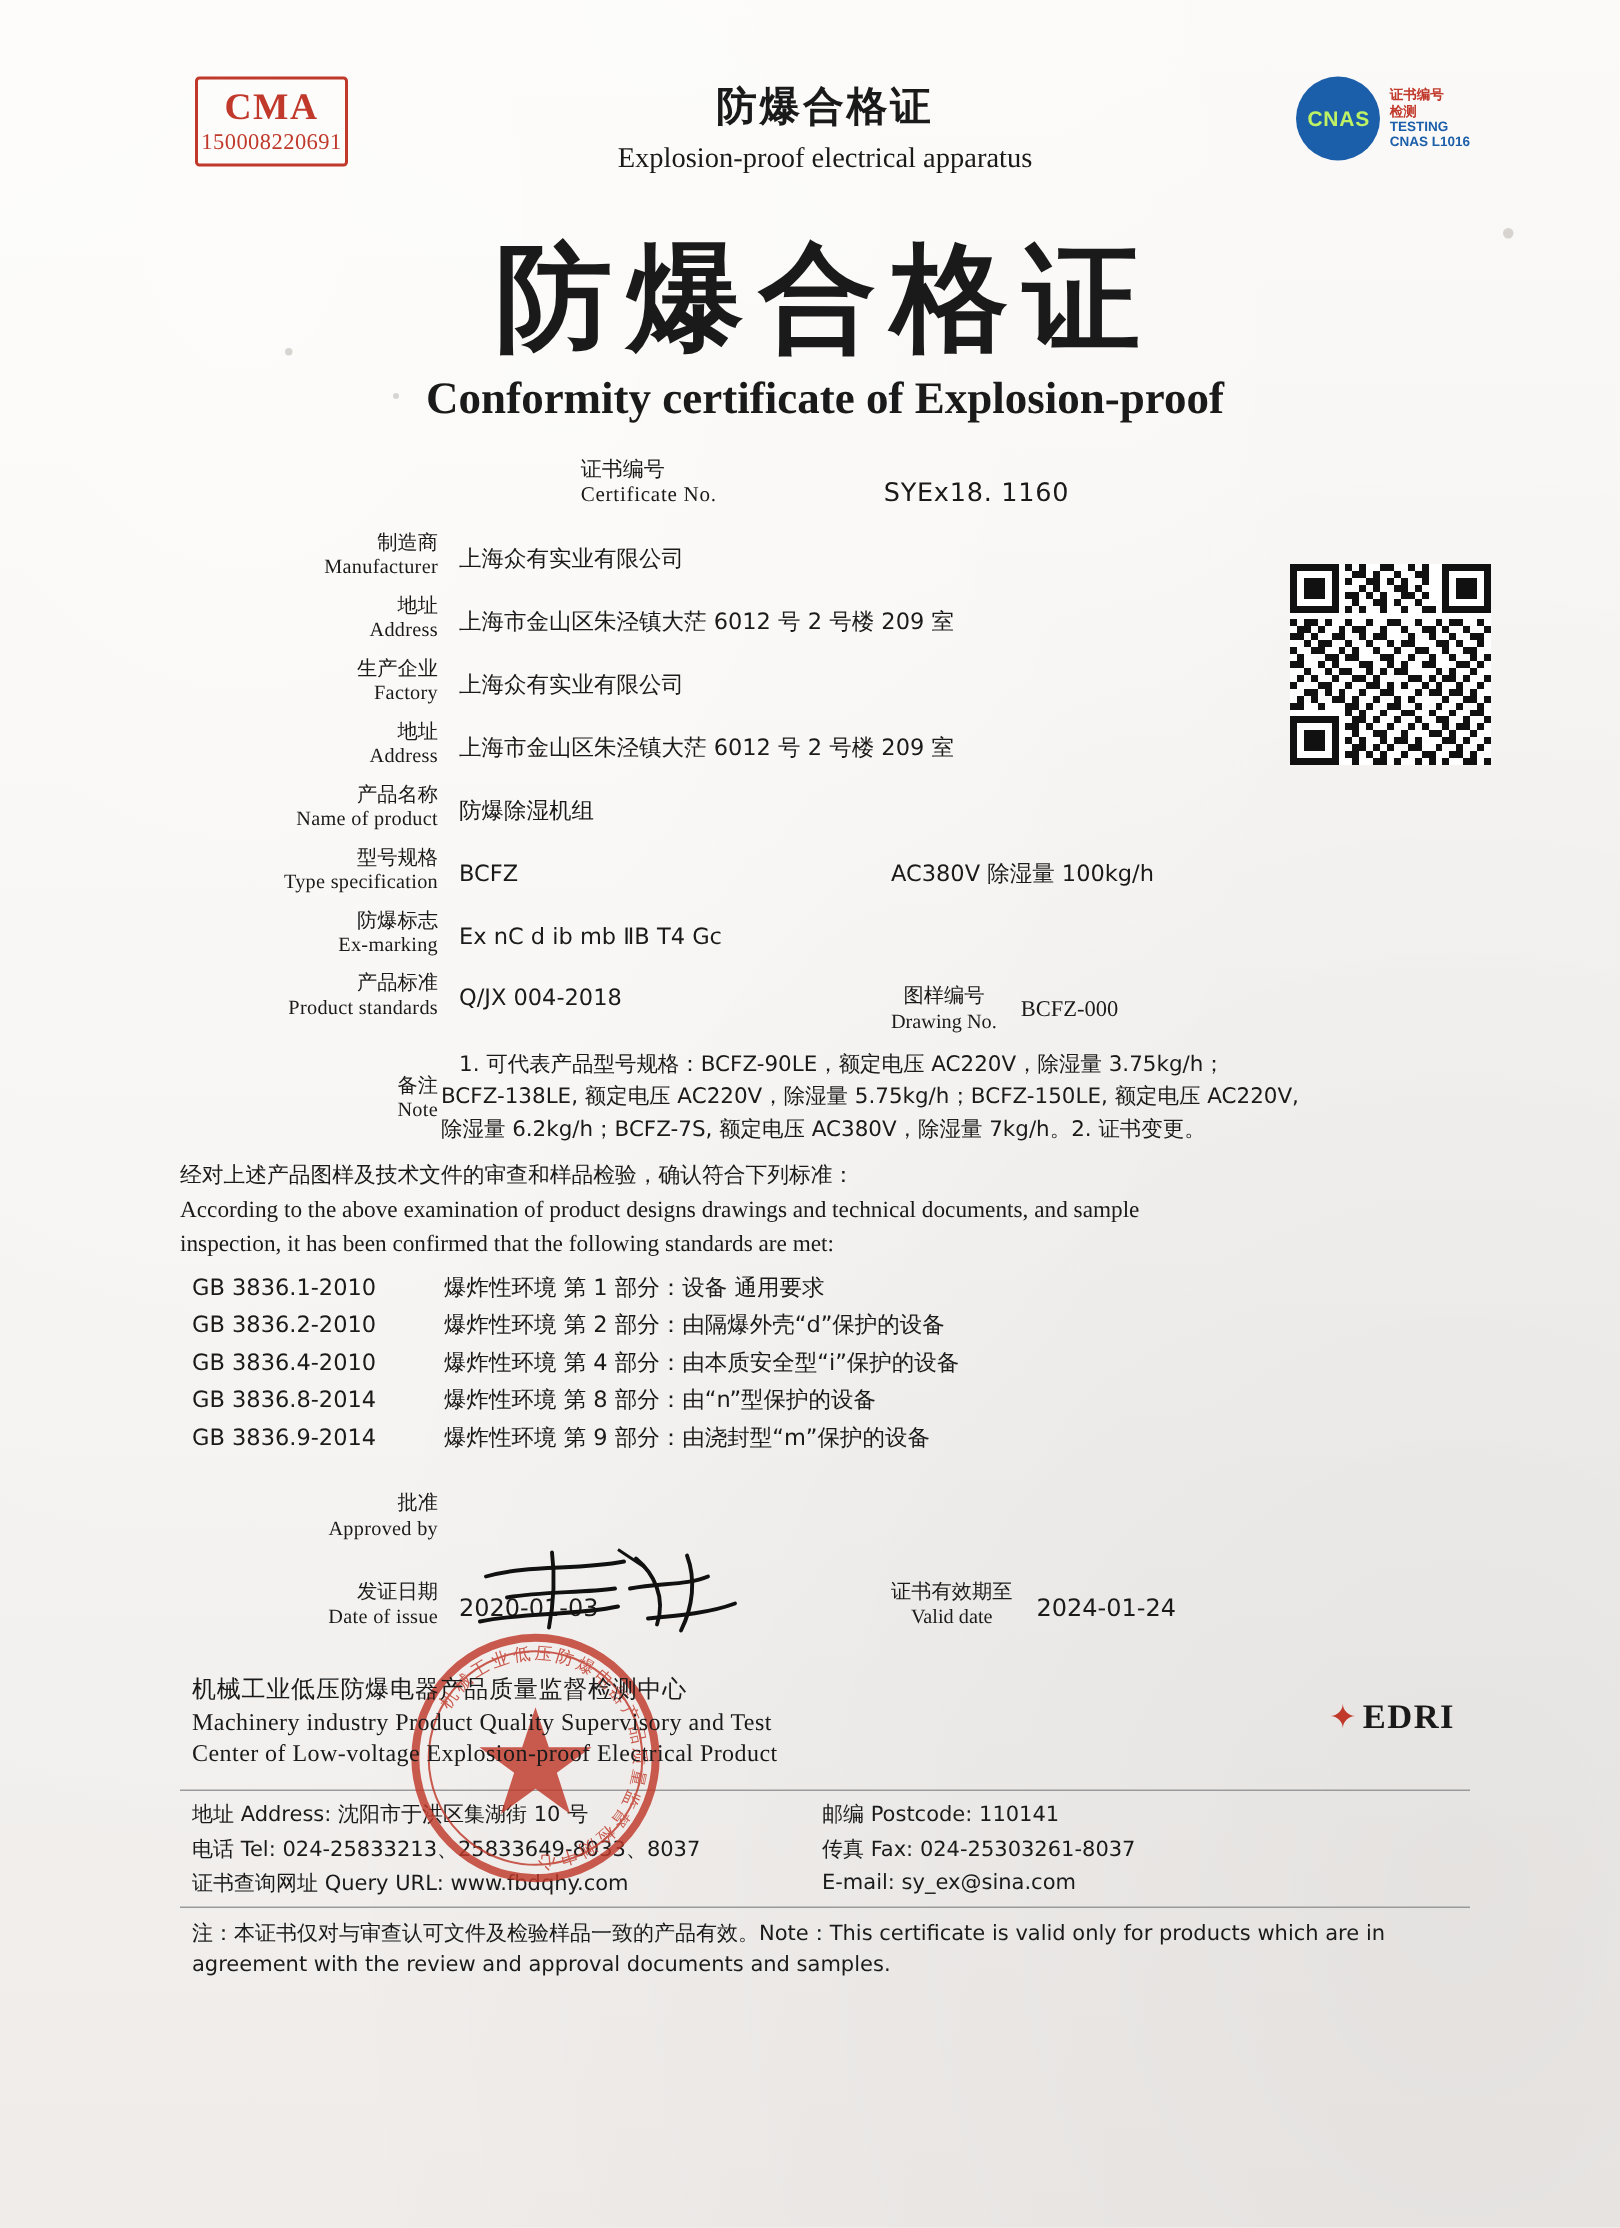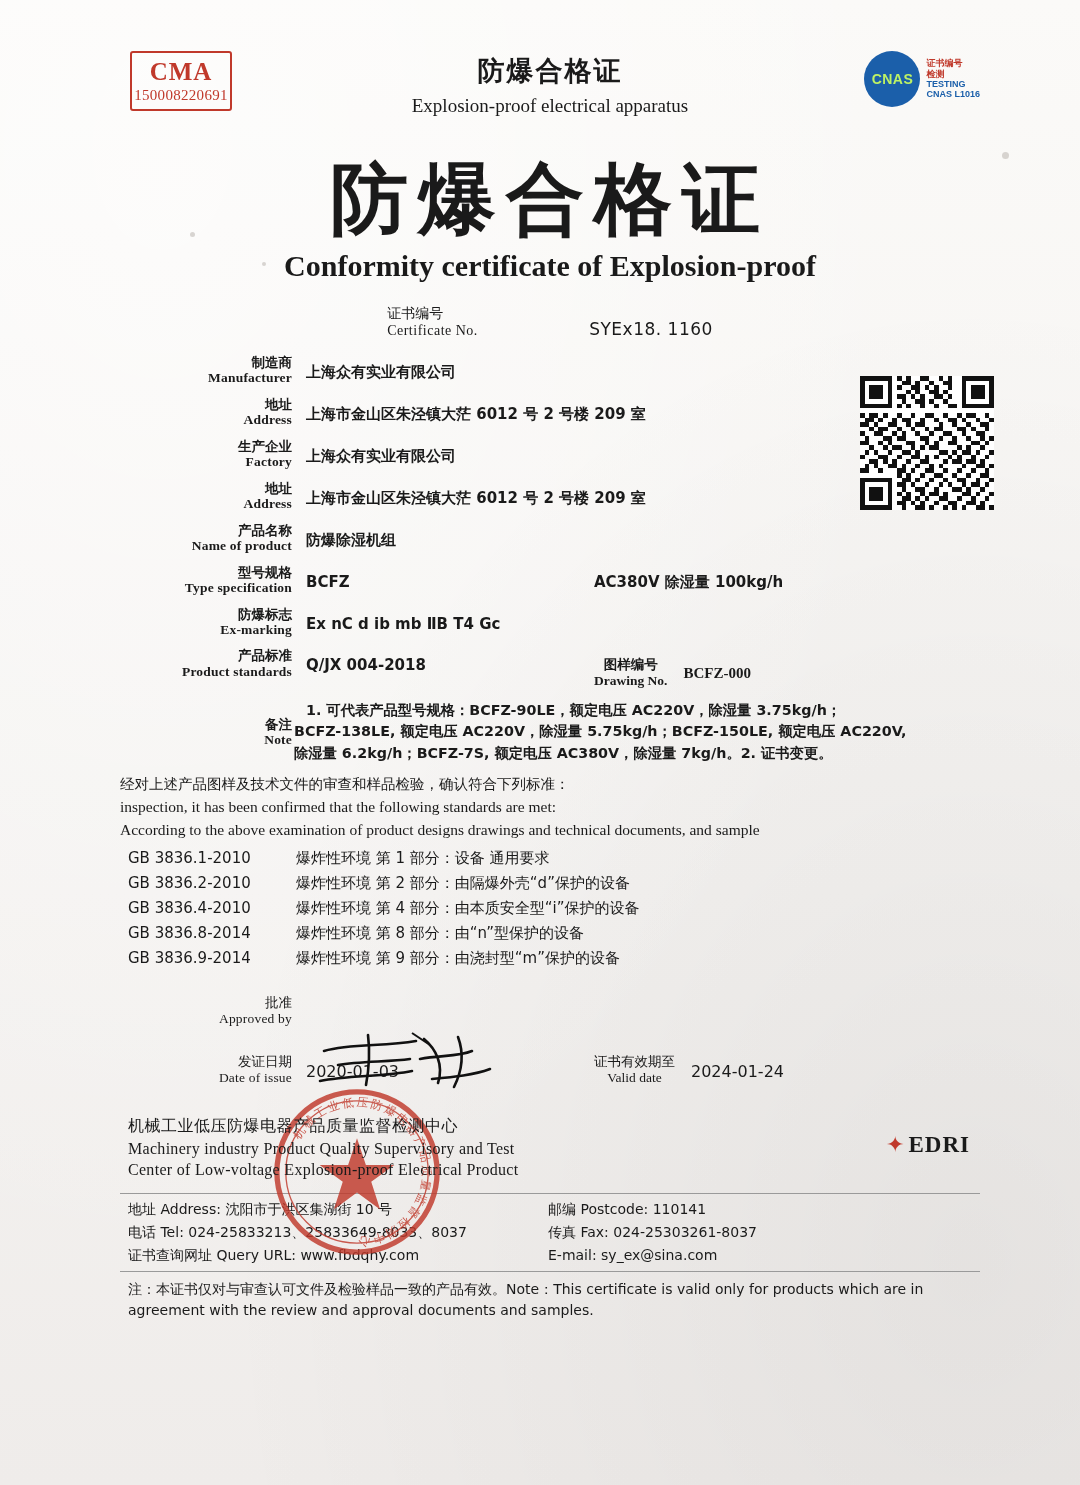--- a/index.html
+++ b/index.html
@@ -66,21 +66,21 @@
   }
 
   
   .certno{display:flex;justify-content:center;align-items:flex-end;gap:16px;margin-top:22px;}
   .certno .lab{text-align:left;line-height:1.25;}
   .certno .lab .cn{font-size:14px;font-family:"DejaVu Sans",sans-serif;}
   .certno .lab .en{font-size:14px;letter-spacing:.5px;}
   .certno .val{font-size:17px;padding-bottom:1px;letter-spacing:.5px;}
 
   
-  .fields{margin-top:14px;position:relative;font-weight:bold;}
+  .fields{margin-top:14px;position:relative;}
   .row{display:flex;align-items:flex-start;margin-bottom:9px;}
   .lab{
     width:172px;text-align:right;padding-right:14px;line-height:1.22;flex:none;
   }
   .lab .cn{font-size:13.5px;font-family:"DejaVu Sans",sans-serif;display:block;}
   .lab .en{font-size:13.5px;display:block;letter-spacing:.2px;}
   .val{font-size:15px;font-family:"DejaVu Sans",sans-serif;padding-top:9px;}
   .val2{display:flex;gap:0;align-items:flex-start;padding-top:9px;}
   .val2 .a{font-size:15px;width:288px;font-family:"DejaVu Sans",sans-serif;}
   .val2 .b{font-size:15px;font-family:"DejaVu Sans",sans-serif;}
@@ -512,22 +512,22 @@
         <div class="noteblock">
           <div>1. 可代表产品型号规格：BCFZ-90LE，额定电压 AC220V，除湿量 3.75kg/h；</div>
           <div style="margin-left:-12px;">BCFZ-138LE, 额定电压 AC220V，除湿量 5.75kg/h；BCFZ-150LE, 额定电压 AC220V,</div>
           <div style="margin-left:-12px;">除湿量 6.2kg/h；BCFZ-7S, 额定电压 AC380V，除湿量 7kg/h。2. 证书变更。</div>
         </div>
       </div>
     </div>
 
     <div class="para">
       <div class="cn">经对上述产品图样及技术文件的审查和样品检验，确认符合下列标准：</div>
+      <div class="en">According to the above examination of product designs drawings and technical documents, and sample</div>
       <div class="en">inspection, it has been confirmed that the following standards are met:</div>
-      <div class="en">According to the above examination of product designs drawings and technical documents, and sample</div>
     </div>
 
     <div class="stds">
       <div class="std-row">
         <div class="code">GB 3836.1-2010</div>
         <div class="desc">爆炸性环境  第 1 部分：设备  通用要求</div>
       </div>
       <div class="std-row">
         <div class="code">GB 3836.2-2010</div>
         <div class="desc">爆炸性环境  第 2 部分：由隔爆外壳“d”保护的设备</div>

